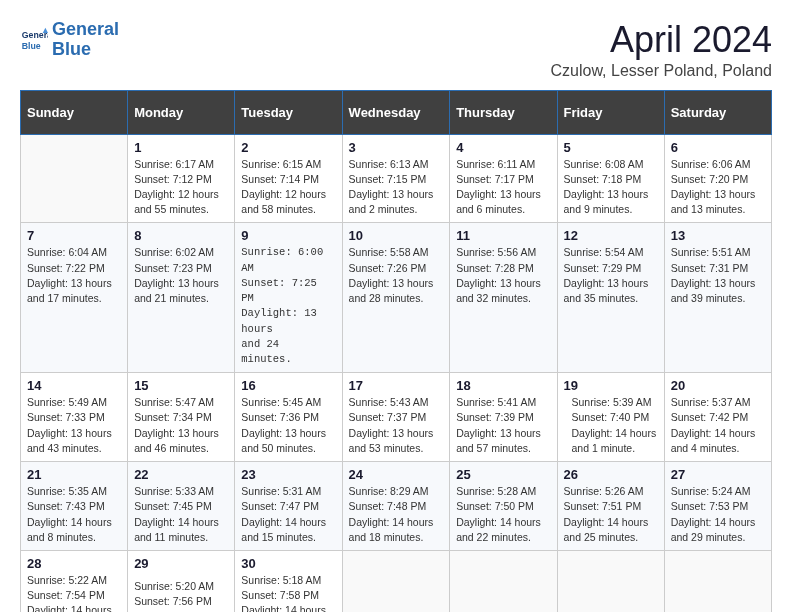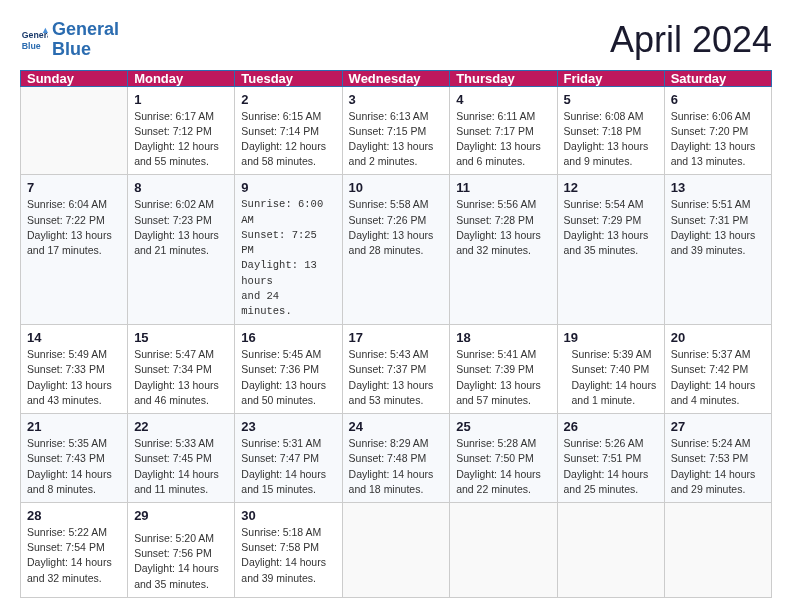--- a/index.html
+++ b/index.html
@@ -47,23 +47,23 @@
       font-size: 16px;
       color: #444;
       margin-top: 2px;
     }
     .calendar-table {
       width: 100%;
       border-collapse: collapse;
       font-size: 11px;
     }
     .calendar-table thead th {
-      background-color: #be185d;
+      background-color: #404040;
       color: #fff;
-      padding: 0 6px;
+      padding: 14px 6px;
       text-align: left;
       font-size: 13px;
       font-weight: bold;
       border: 1px solid #2b6cb0;
     }
     .calendar-table tbody td {
       vertical-align: top;
       border: 1px solid #ccc;
       padding: 5px 6px;
       min-height: 80px;
@@ -105,20 +105,21 @@
       <div class="logo-text">
         <span>General</span>
       </div>
       <div class="logo-text">
         <span style="color:#2b6cb0">Blue</span>
       </div>
     </div>
   </div>
   <div class="title-area">
     <div class="month-title">April 2024</div>
+    <div class="location-title">Czulow, Lesser Poland, Poland</div>
   </div>
 </div>
 
 <table class="calendar-table">
   <thead>
     <tr>
     <th>Sunday</th>
         <th>Monday</th>
         <th>Tuesday</th>
         <th>Wednesday</th>

